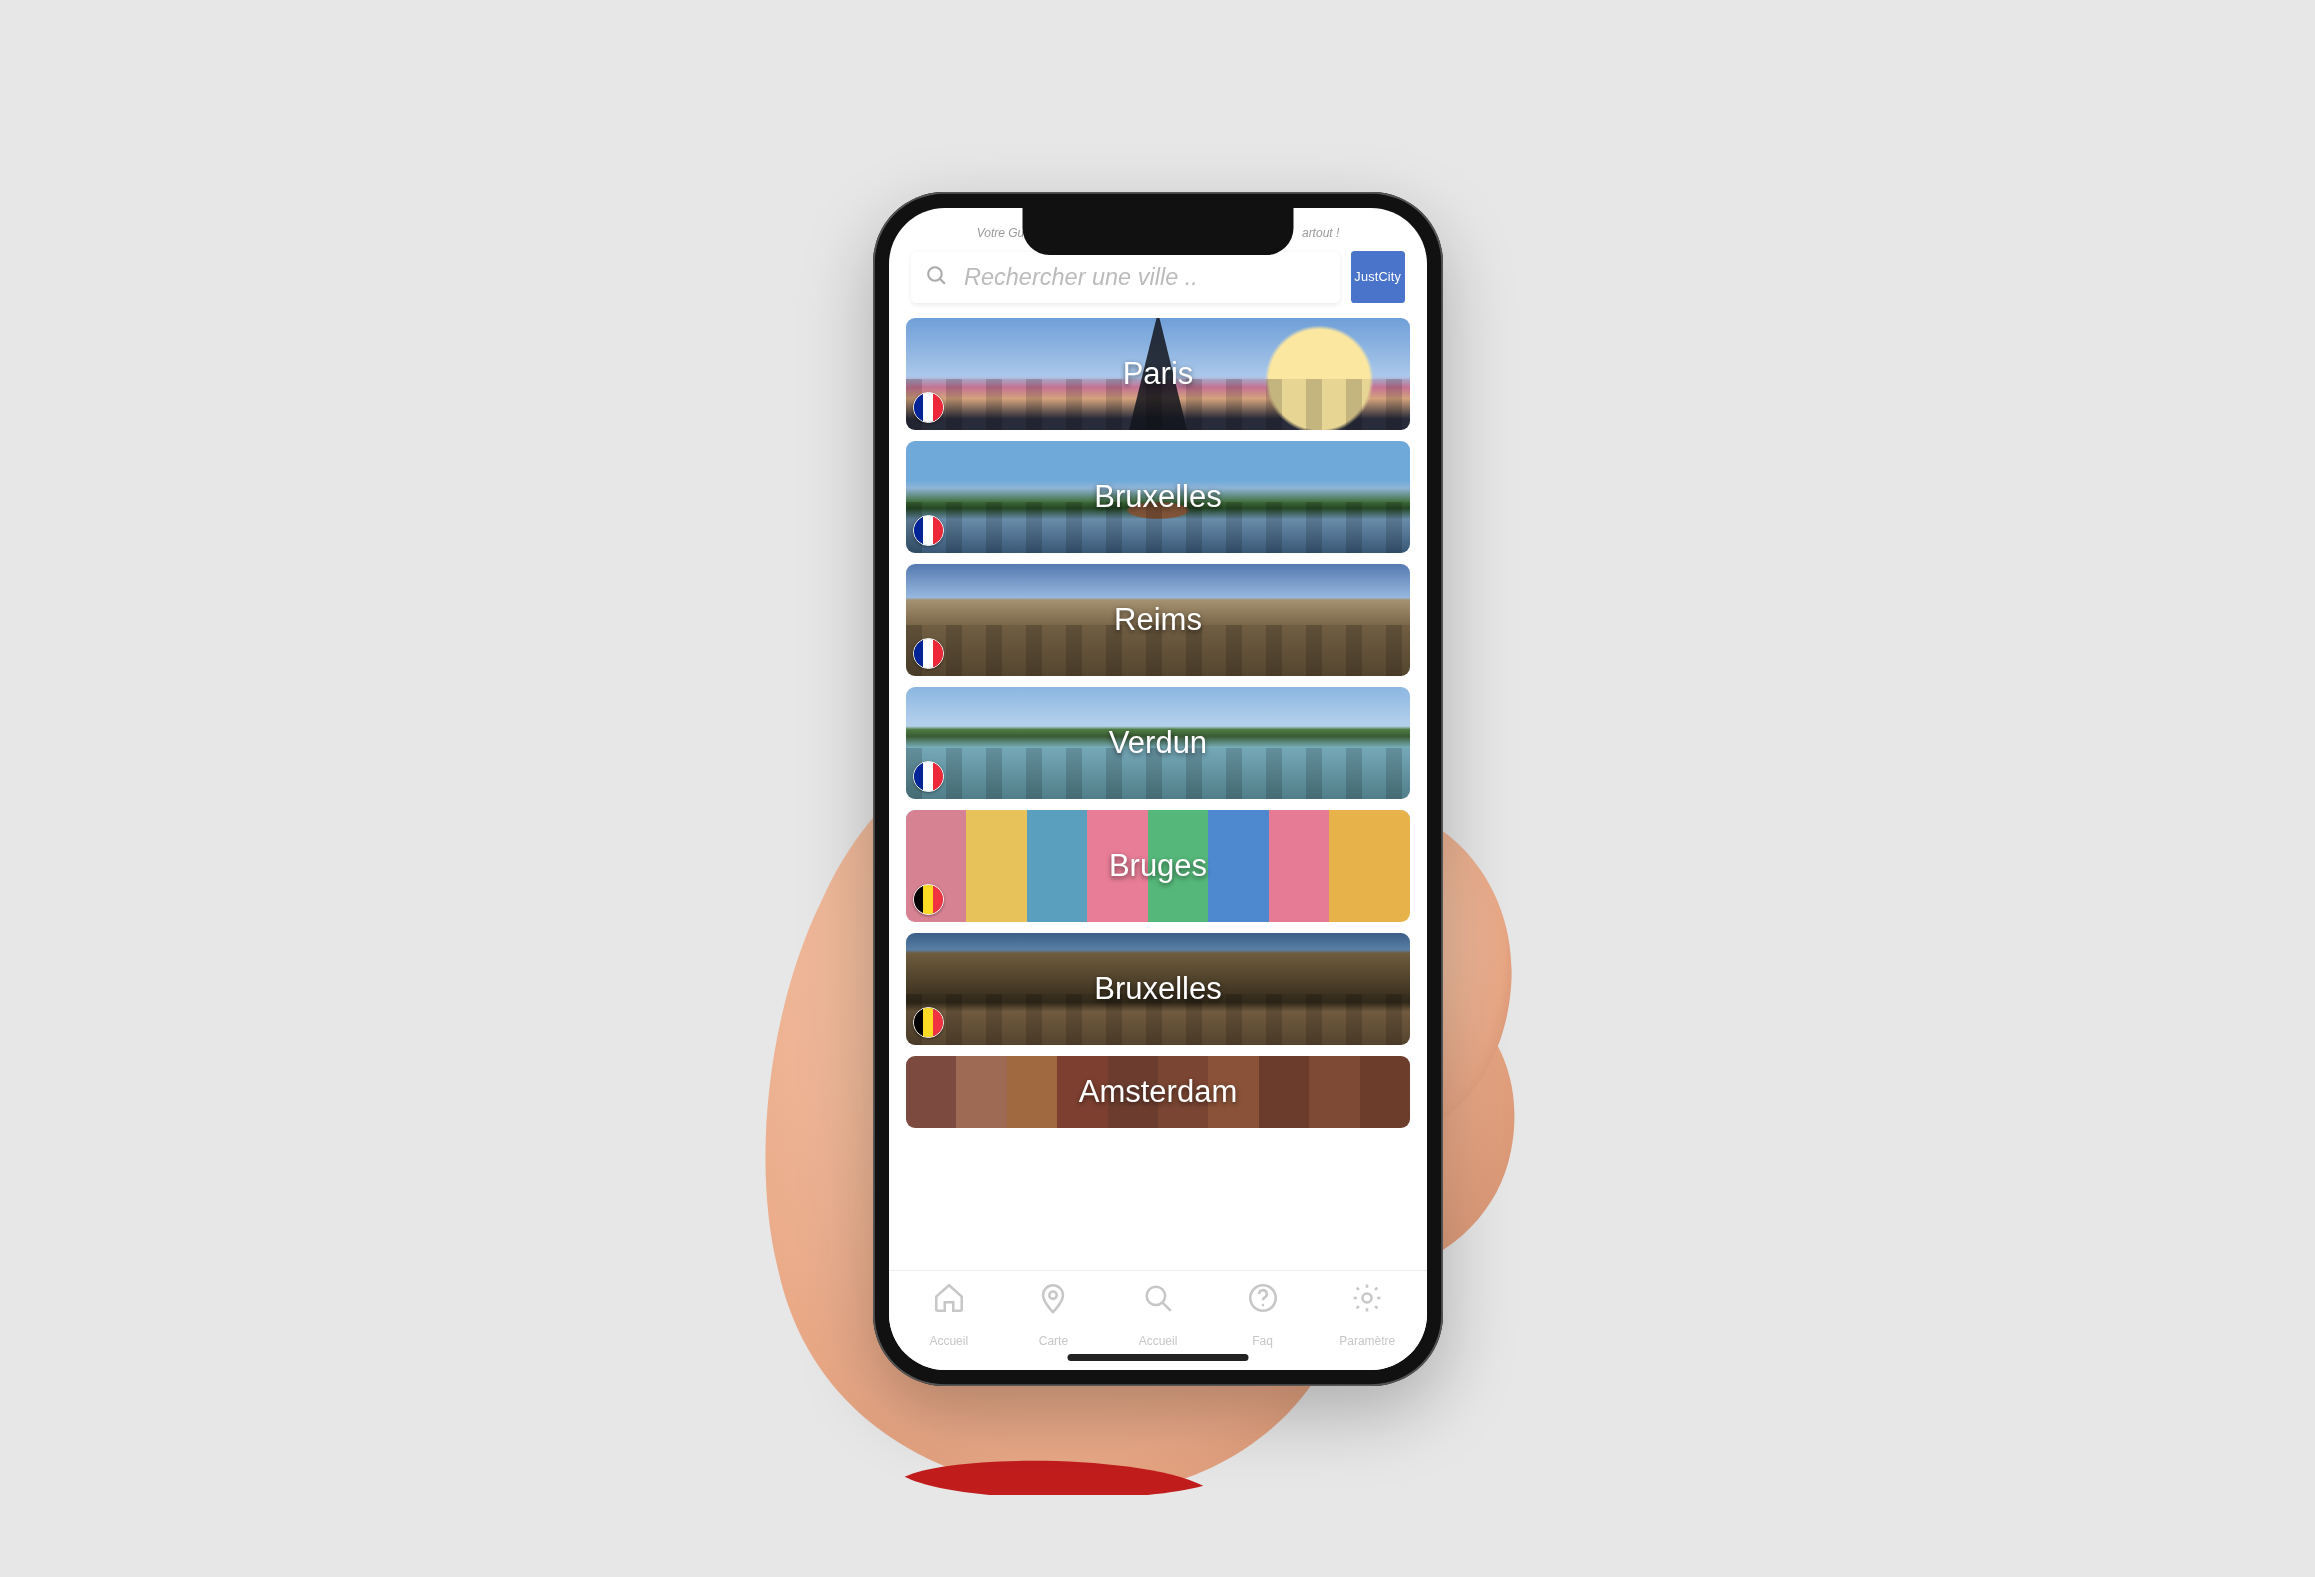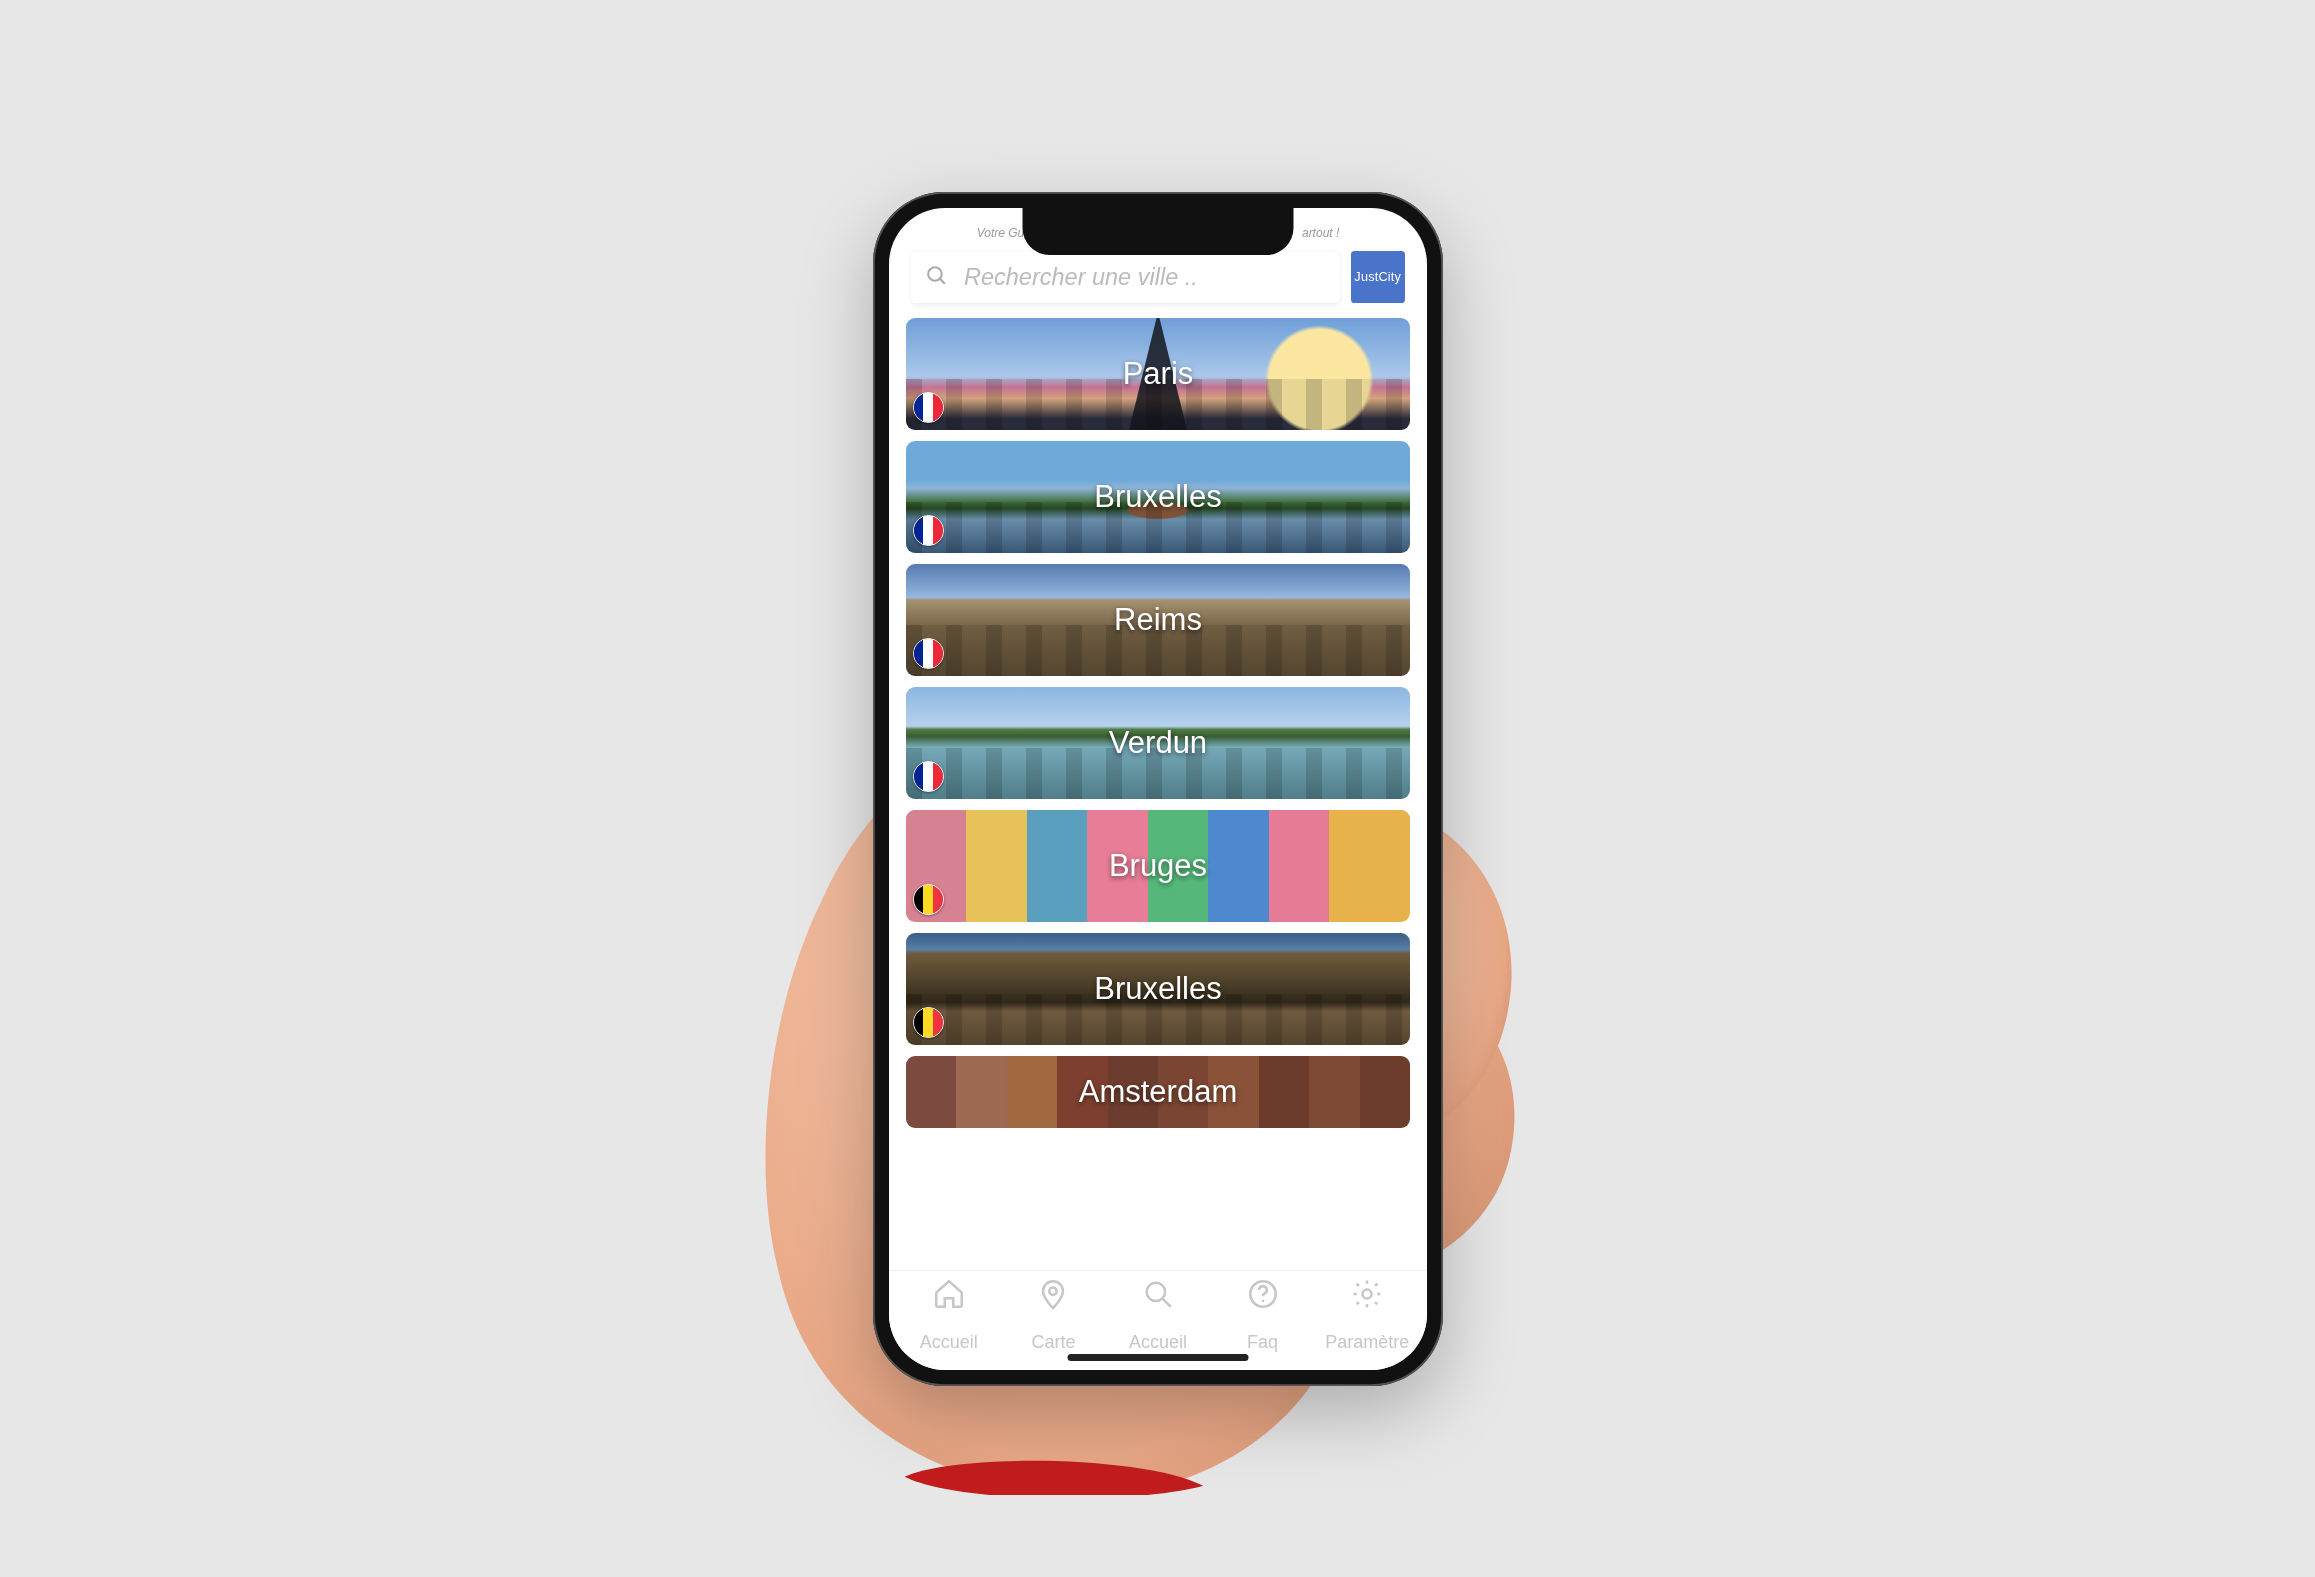--- a/index.html
+++ b/index.html
@@ -235,21 +235,21 @@
       padding: 5.4px 7.2px 16.3px;
       background: #fff;
     }
     .tab {
       flex: 1;
       display: flex;
       flex-direction: column;
       align-items: center;
       gap: 16px;
       color: #c7c7c7;
-      font-size: 18px;
+      font-size: 12px;
       cursor: pointer;
     }
     .tab svg { width: 34px; height: 34px; }
     .home-indicator{
       position:absolute;left:50%;bottom:9px;transform:translateX(-50%);
       width:181px;height:7.2px;border-radius:4.5px;background:#222;z-index:11;
     }
   </style>
 </head>
 <body>

